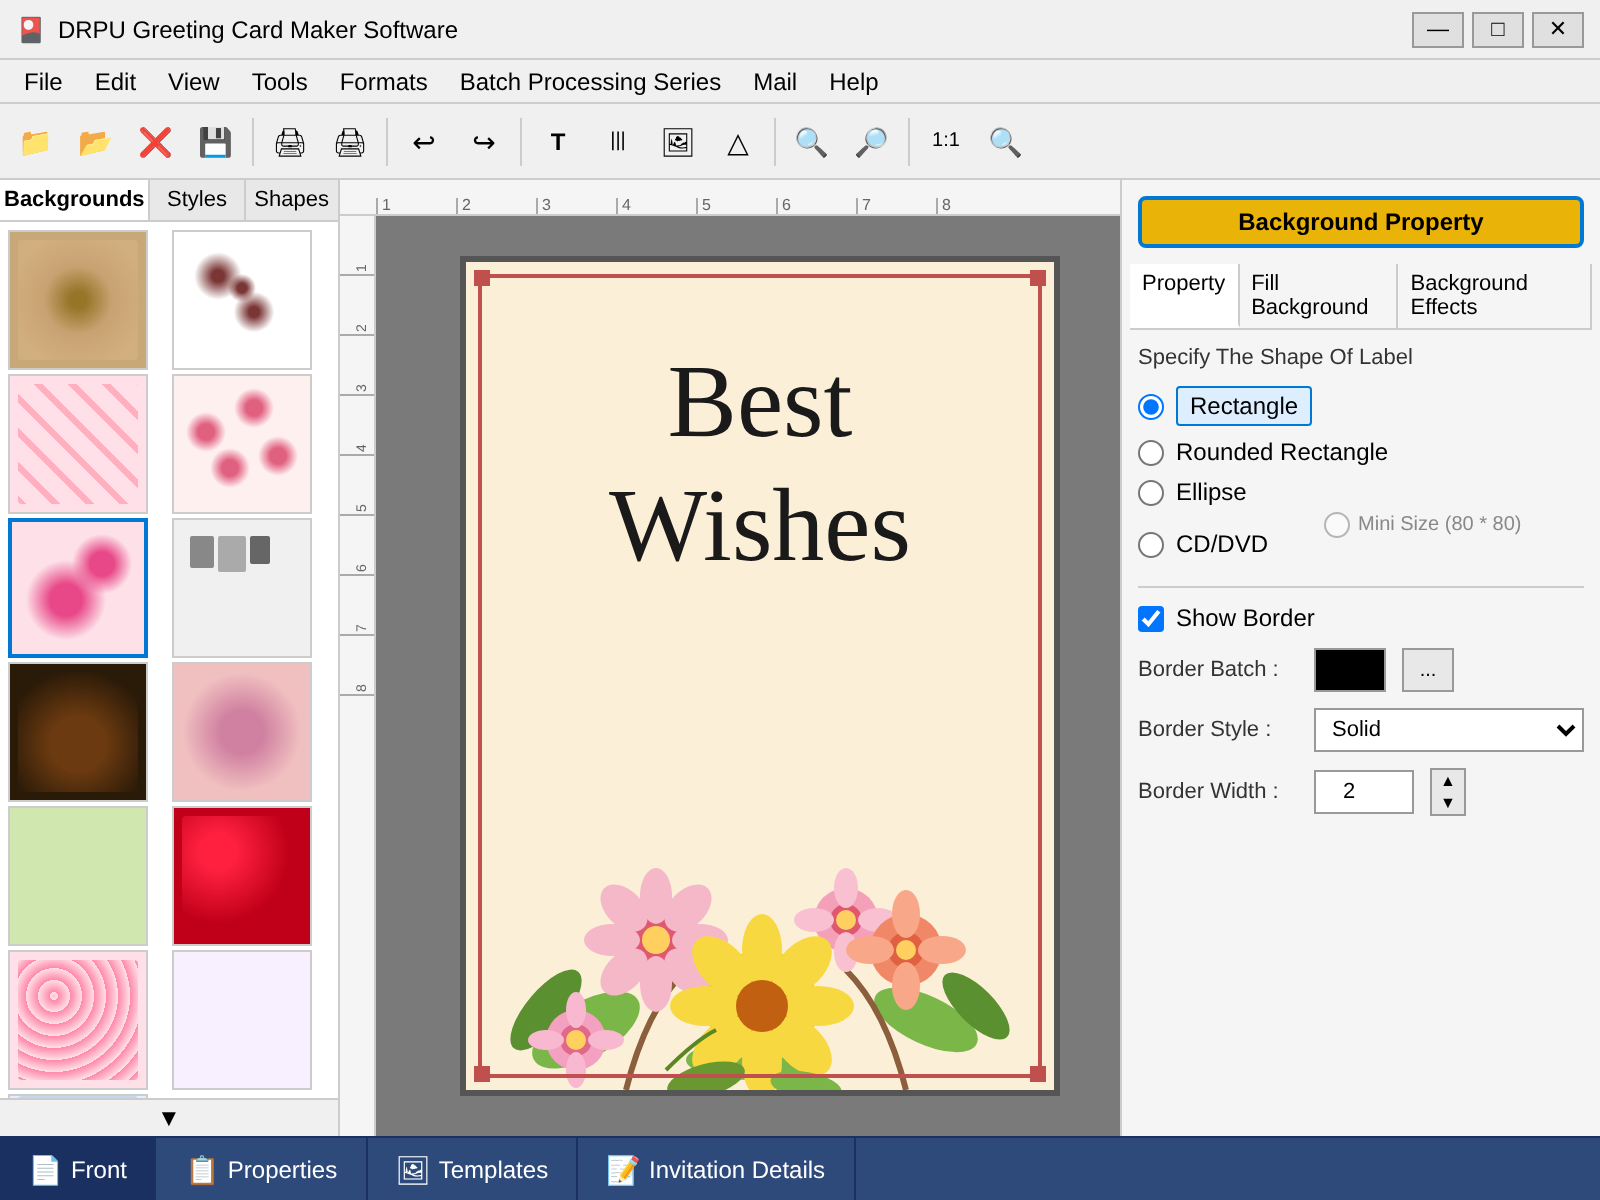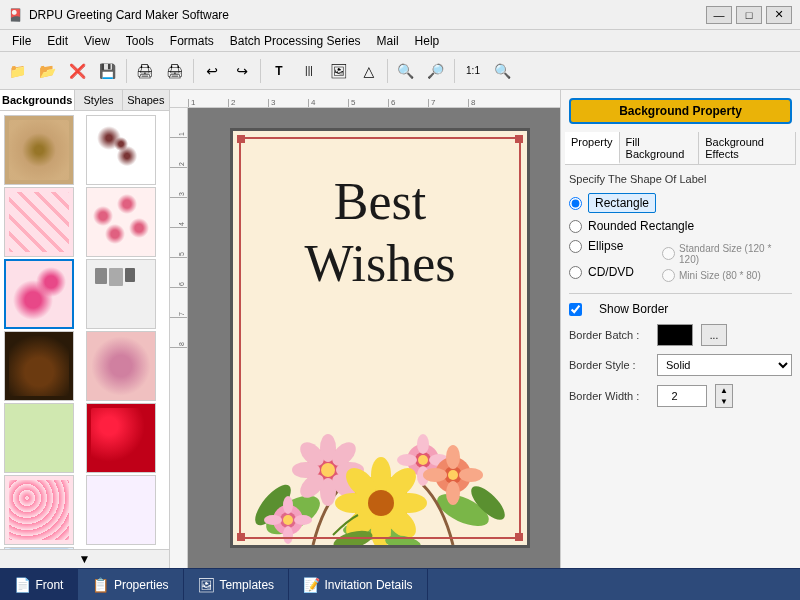--- a/index.html
+++ b/index.html
@@ -56,21 +56,21 @@
     .right-tab.active { background: #fff; border-bottom: 2px solid #fff; }
     #right-content { padding: 8px; flex: 1; overflow-y: auto; }
     .section-title { font-size: 11px; margin-bottom: 8px; color: #333; }
     .radio-item { display: flex; align-items: center; gap: 6px; margin-bottom: 6px; }
     .radio-item input[type=radio] { margin: 0; }
     .radio-selected { background: #ddeeff; border: 1px solid #0078d4; padding: 2px 6px; border-radius: 2px; }
     .radio-row { display: flex; align-items: center; gap: 8px; margin-bottom: 6px; }
     .sub-radios { margin-left: 20px; display: flex; flex-direction: column; gap: 4px; font-size: 10px; color: #888; }
     .sub-radio-item { display: flex; align-items: center; gap: 4px; }
     .divider { height: 1px; background: #ccc; margin: 8px 0; }
-    .checkbox-row { display: flex; align-items: center; gap: 17px; margin-bottom: 8px; }
+    .checkbox-row { display: flex; align-items: center; gap: 6px; margin-bottom: 8px; }
     .prop-row { display: flex; align-items: center; gap: 8px; margin-bottom: 8px; }
     .prop-label { width: 80px; font-size: 11px; color: #333; flex-shrink: 0; }
     .color-box { width: 36px; height: 22px; background: #000; border: 1px solid #999; cursor: pointer; }
     .dots-btn { width: 26px; height: 22px; border: 1px solid #999; background: #e8e8e8; cursor: pointer; display: flex; align-items: center; justify-content: center; font-size: 10px; }
     .select-box { flex: 1; height: 22px; border: 1px solid #999; background: white; font-size: 11px; padding: 1px 4px; cursor: pointer; }
     .number-input { width: 50px; height: 22px; border: 1px solid #999; background: white; font-size: 11px; padding: 1px 4px; text-align: center; }
     .spin-btn { display: flex; flex-direction: column; border: 1px solid #999; cursor: pointer; }
     .spin-up, .spin-down { width: 16px; height: 11px; background: #e8e8e8; display: flex; align-items: center; justify-content: center; font-size: 8px; border: none; }
     
     
@@ -345,24 +345,20 @@
             <span>Ellipse</span>
           </div>
           <div class="radio-item">
             <input type="radio" name="shape" style="">
             <span>CD/DVD</span>
           </div>
         </div>
         <div class="sub-radios">
           <div class="sub-radio-item">
             <input type="radio" name="cdsize" style="opacity: 0.5;">
-            <span>Standard Size (120 * 120)</span>
-          </div>
-          <div class="sub-radio-item">
-            <input type="radio" name="cdsize" style="opacity: 0.5;">
             <span>Mini Size (80 * 80)</span>
           </div>
         </div>
       </div>
 
       <div class="divider"></div>
 
       <div class="checkbox-row">
         <input type="checkbox" checked="" style="">
         <span>Show Border</span>

